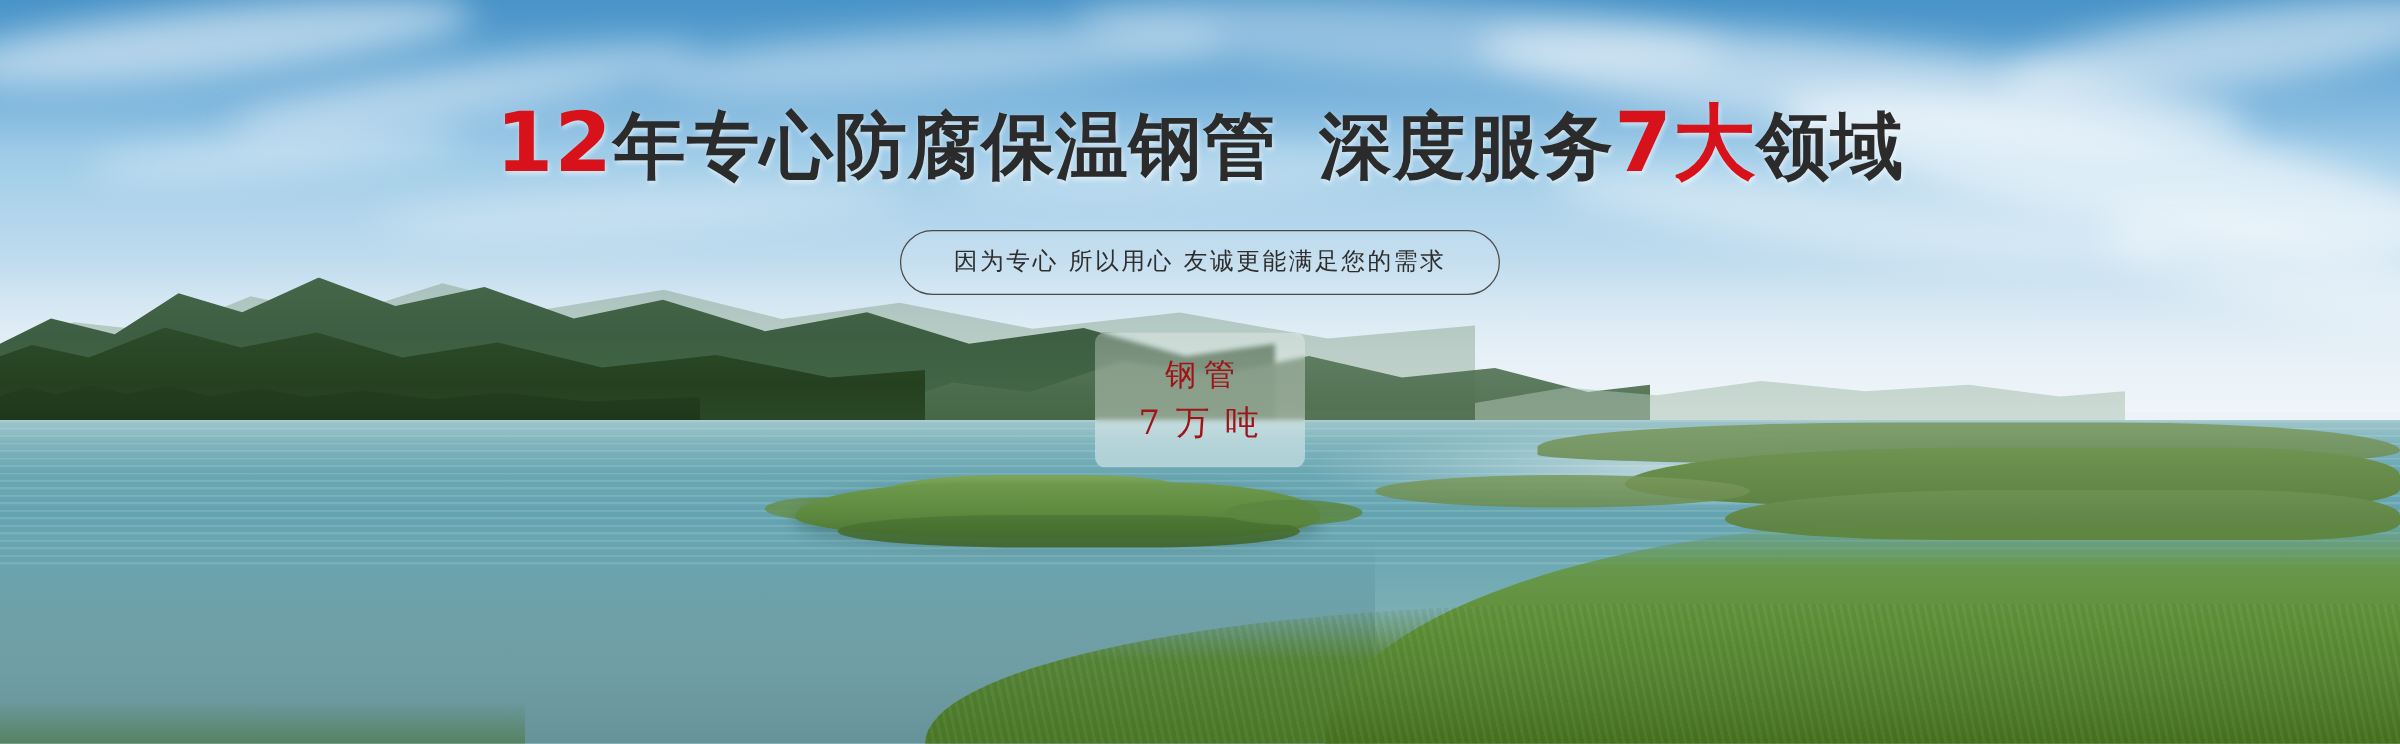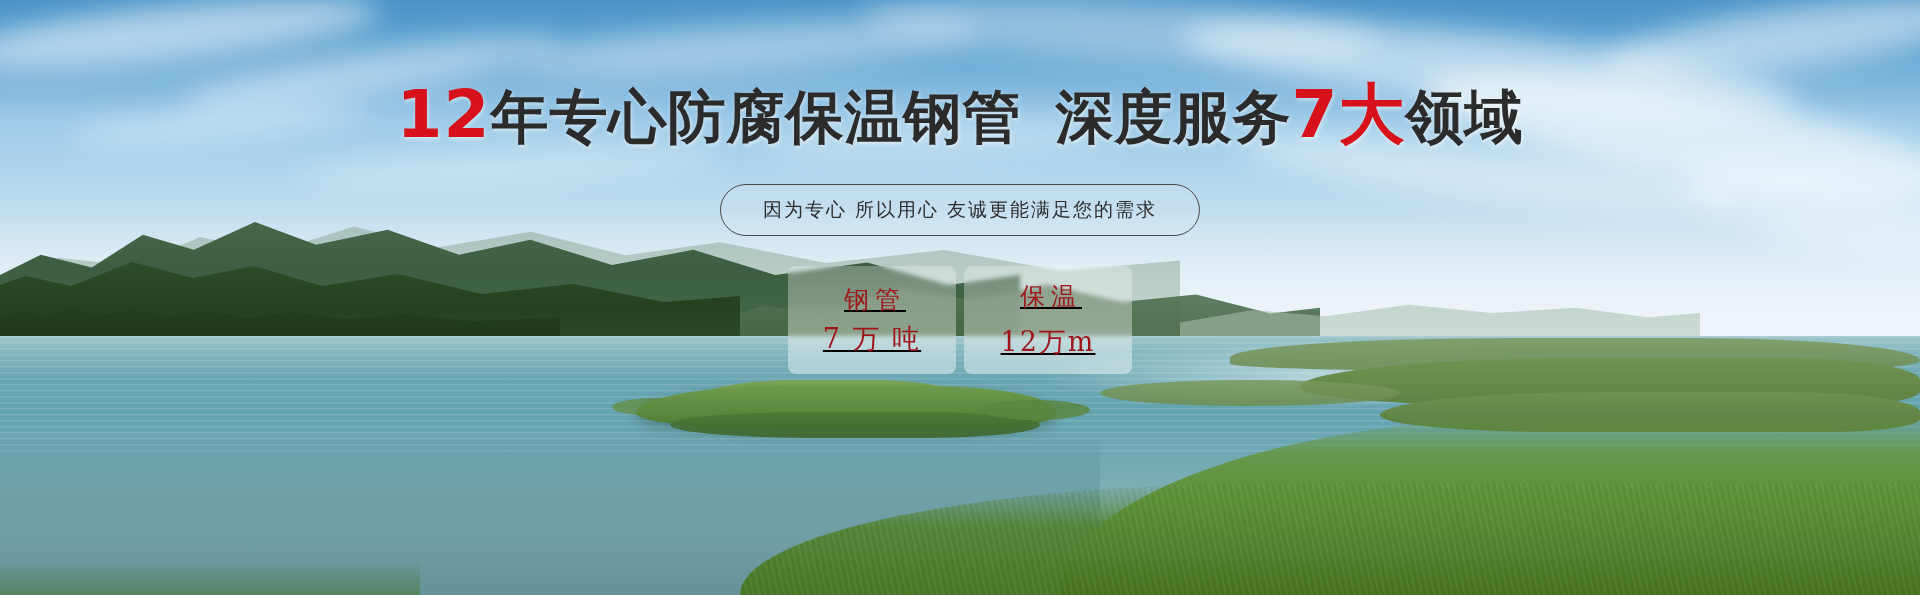--- a/index.html
+++ b/index.html
@@ -239,21 +239,20 @@
     white-space:nowrap;
     background:rgba(255,255,255,.10);
   }
 
   
   .cards {
     position:absolute; left:50%; top:266px;
     transform:translateX(-50%);
     display:flex;
     gap:8px;
-    text-decoration:underline;
   }
   .card {
     width:168px;
     height:108px;
     background:linear-gradient(to bottom, rgba(255,255,255,.28), rgba(255,255,255,.44));
     border-radius:8px;
     display:flex;
     flex-direction:column;
     align-items:center;
     justify-content:center;
@@ -338,22 +337,16 @@
   <div class="cards">
 
     <div class="card">
       <div class="card-label">钢管</div>
       <div class="card-value">
         <span>7 万 吨</span>
       </div>
     </div>
 
 
-    <div class="card">
-      <div class="card-label">保温</div>
-      <div class="card-value">
-        <span>12万m</span><sup></sup>
-      </div>
-    </div>
 
   </div>
 
 </div>
 
 </body></html>

